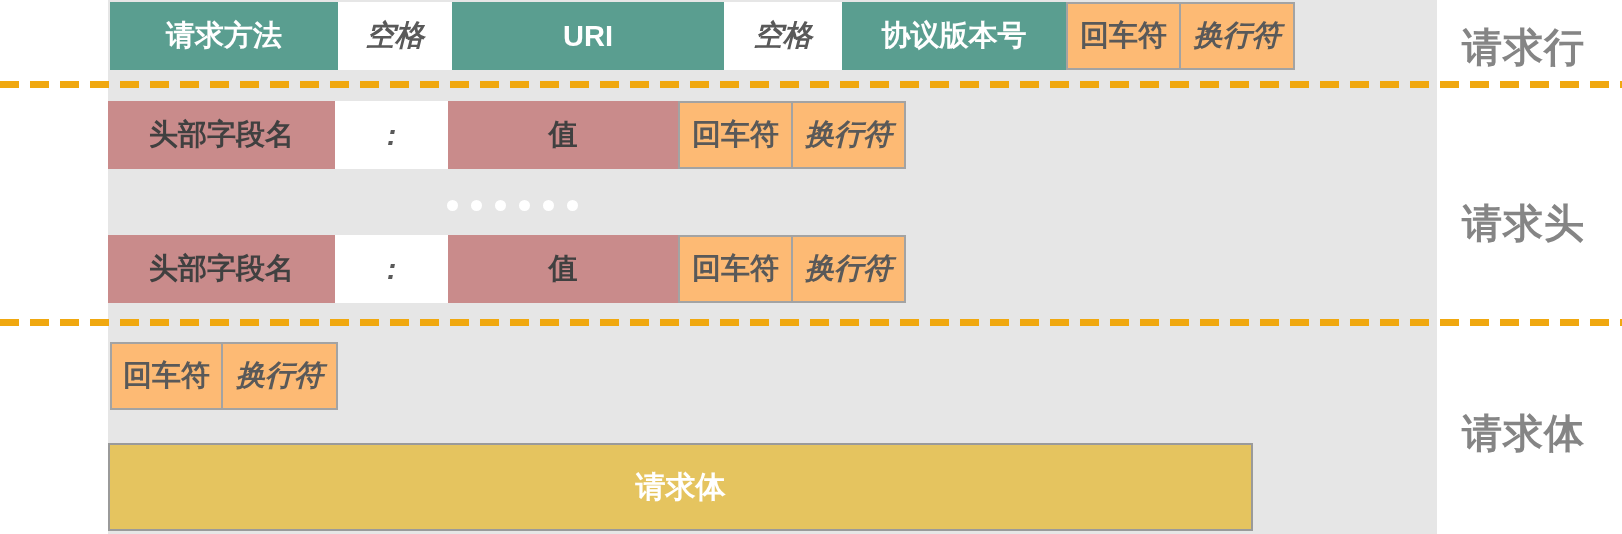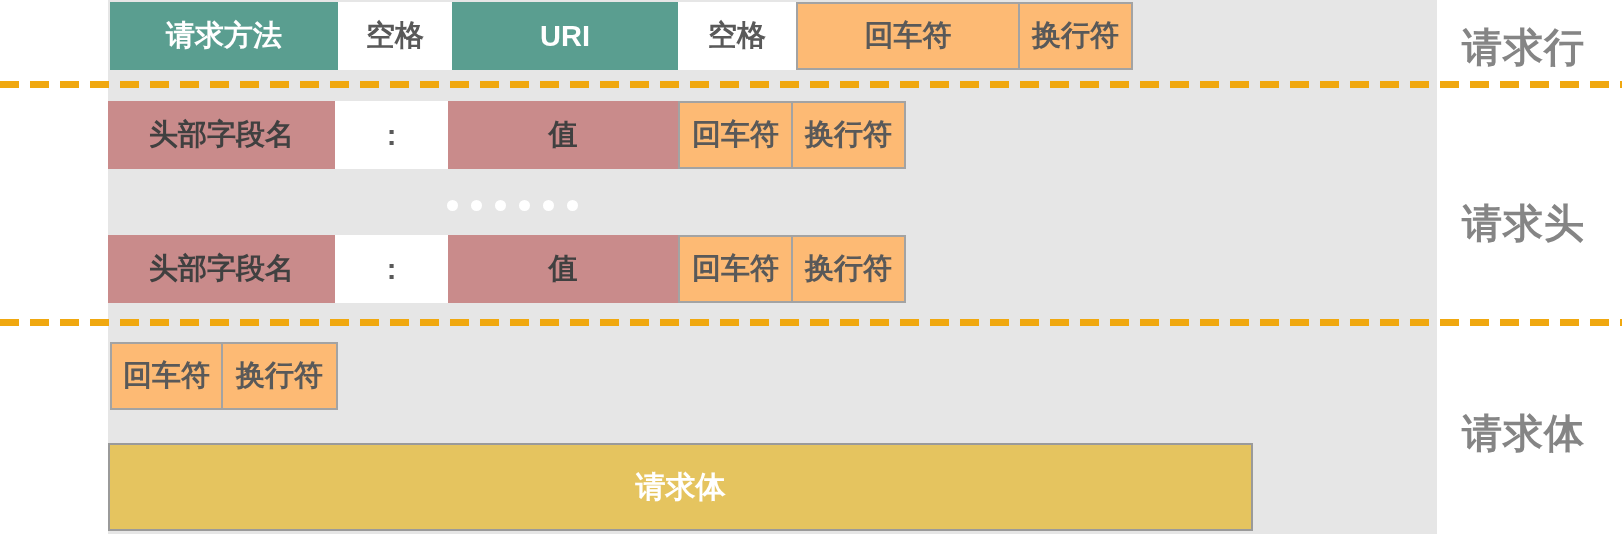--- a/index.html
+++ b/index.html
@@ -24,32 +24,32 @@
     position:absolute;left:108px;top:0;width:1329px;height:534px;
     background:var(--panel);
   }
   .row{position:absolute;display:flex;text-align:center;}
   .cell{
     display:flex;align-items:center;justify-content:center;
     font-size:29px;box-sizing:border-box;white-space:nowrap;
   }
   .cell.green{background:var(--green);color:#fff;font-weight:bold;}
   .cell.pink{background:var(--pink);color:#404040;font-weight:bold;}
-  .cell.white{background:#fff;color:var(--textdark);font-weight:600;}
+  .cell.white{background:#fff;color:var(--textdark);font-weight:600;font-style:italic;}
   .cell.bordered{
     background:#fdba74;color:var(--textdark);font-weight:600;
     border:2px solid var(--border);
   }
-  .cell.collapse{margin-left:-2px;}
+  .cell.collapse{margin-left:-2px;font-style:italic;}
 
   
   .request-line{left:110px;top:2px;height:68px;}
   .request-line .cell:nth-child(1){width:228px;}
   .request-line .cell:nth-child(2){width:114px;}
-  .request-line .cell:nth-child(3){width:226px;}
+  .request-line .cell:nth-child(3){width:272px;}
   .request-line .cell:nth-child(4){width:118px;}
   .request-line .cell:nth-child(5){width:224px;}
   .request-line .cell:nth-child(6){width:115px;}
   .request-line .cell:nth-child(7){width:116px;}
 
   
   .header-row{left:108px;height:68px;}
   .header-row-1{top:101px;}
   .header-row-2{top:235px;}
   .header-row .cell:nth-child(1){width:227px;}
@@ -98,20 +98,21 @@
 
 <div class="stage">
 
   <div class="panel"></div>
 
   <div class="row request-line">
     <div class="cell green">请求方法</div>
     <div class="cell white">空格</div>
     <div class="cell green">URI</div>
     <div class="cell white">空格</div>
+    <div class="cell green">协议版本号</div>
     <div class="cell bordered">回车符</div>
     <div class="cell bordered collapse">换行符</div>
   </div>
 
   <div class="dash dash-1"></div>
 
   <div class="row header-row header-row-1">
     <div class="cell pink">头部字段名</div>
     <div class="cell white">:</div>
     <div class="cell pink">值</div>

